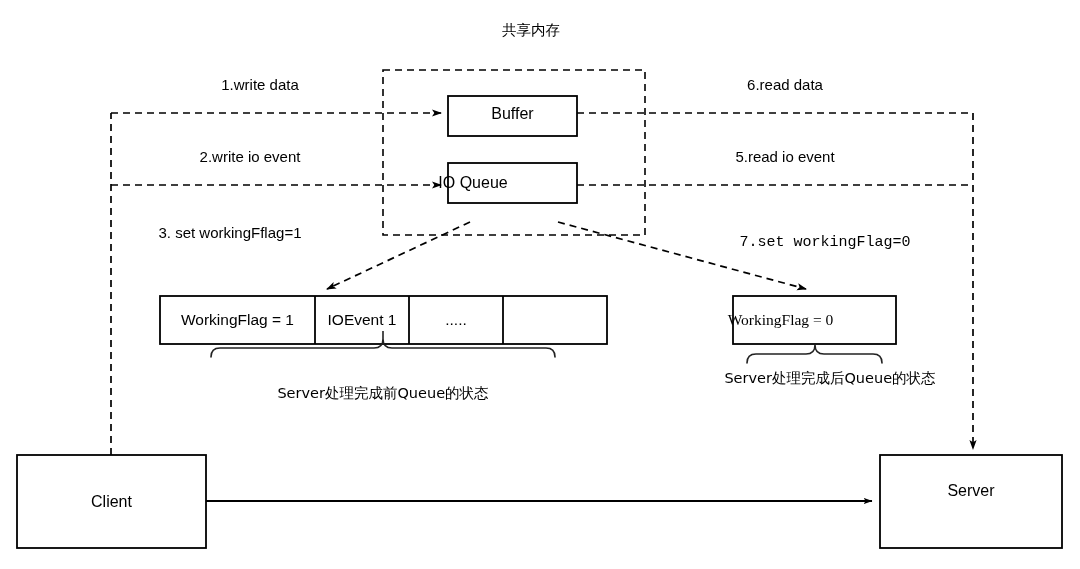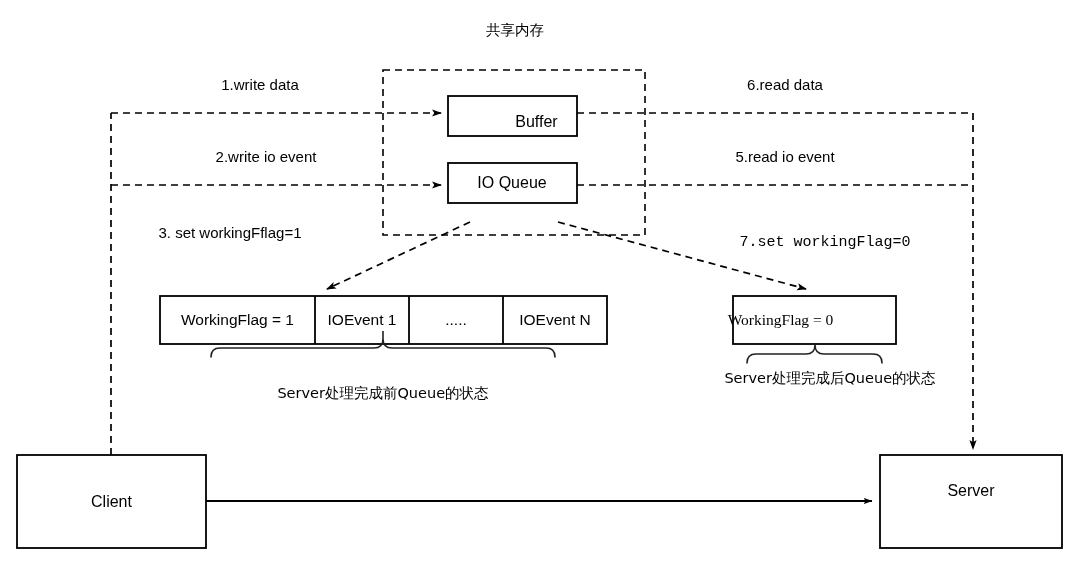--- a/index.html
+++ b/index.html
@@ -99,42 +99,41 @@
 
     <path d="M747,363 q0,-9 9,-9 L806,354 q9,0 9,-9 q0,9 9,9 L873,354 q9,0 9,9" fill="none" stroke="#222222" stroke-width="1.6" stroke-linecap="round"></path>
 
     <rect x="17" y="455" width="189" height="93" fill="#ffffff" stroke="#000000" stroke-width="1.8"></rect>
 
     <rect x="880" y="455" width="182" height="93" fill="#ffffff" stroke="#000000" stroke-width="1.8"></rect>
 
     <path d="M206,501 L872,501" fill="none" stroke="#000000" stroke-width="1.8" marker-end="url(#arrowSolid)"></path>
   </svg>
 
-  <div class="lbl lbl-cn" style="left:0; top:22px; width:1030px;">共享内存</div>
+  <div class="lbl lbl-cn" style="left:0; top:22px; width:1030px;padding-left:16px;">共享内存</div>
 
-  <div class="boxlbl" style="left:448px; top:108px; width:129px; height:27px;padding-left:24px;">Buffer</div>
+  <div class="boxlbl" style="left:448px; top:100px; width:129px; height:27px;">Buffer</div>
 
-  <div class="boxlbl" style="left:460px; top:163px; width:104px; height:40px;border-radius:10px;">IO Queue</div>
+  <div class="boxlbl" style="left:421px; top:163px; width:104px; height:40px;border-radius:10px;">IO Queue</div>
 
   <div class="lbl" style="left:120px; top:76px; width:280px;">1.write data</div>
 
-  <div class="lbl" style="left:126px; top:148px; width:280px;text-align:center;">2.write io event</div>
+  <div class="lbl" style="left:110px; top:148px; width:280px;text-align:center;">2.write io event</div>
 
   <div class="lbl" style="left:640px; top:76px; width:290px;">6.read data</div>
 
   <div class="lbl" style="left:640px; top:148px; width:290px;">5.read io event</div>
 
   <div class="lbl" style="left:90px; top:224px; width:280px;">3. set workingFflag=1</div>
 
   <div class="lbl" style="left:700px; top:234px; width:250px;font-family:Liberation Mono, monospace;">7.set workingFlag=0</div>
 
   <div class="boxlbl cellname" style="left:160px; top:296px; width:155px; height:48px;">WorkingFlag = 1</div>
   <div class="boxlbl cellname" style="left:315px; top:296px; width:94px; height:48px;">IOEvent 1</div>
   <div class="boxlbl cellname" style="left:409px; top:296px; width:94px; height:48px;">.....</div>
-  <div class="boxlbl cellname" style="left:503px; top:296px; width:104px; height:48px;">IOEvent N</div>
 
   <div class="boxlbl cellname" style="left:699px; top:296px; width:163px; height:48px;font-family:Liberation Serif, serif;">WorkingFlag = 0</div>
 
   <div class="lbl lbl-cn" style="left:183px; top:385px; width:400px;">Server处理完成前Queue的状态</div>
 
   <div class="lbl lbl-cn" style="left:665px; top:370px; width:330px;">Server处理完成后Queue的状态</div>
 
   <div class="boxlbl" style="left:17px; top:455px; width:189px; height:93px;">Client</div>
 
   <div class="boxlbl" style="left:880px; top:455px; width:182px; height:72px;">Server</div>

